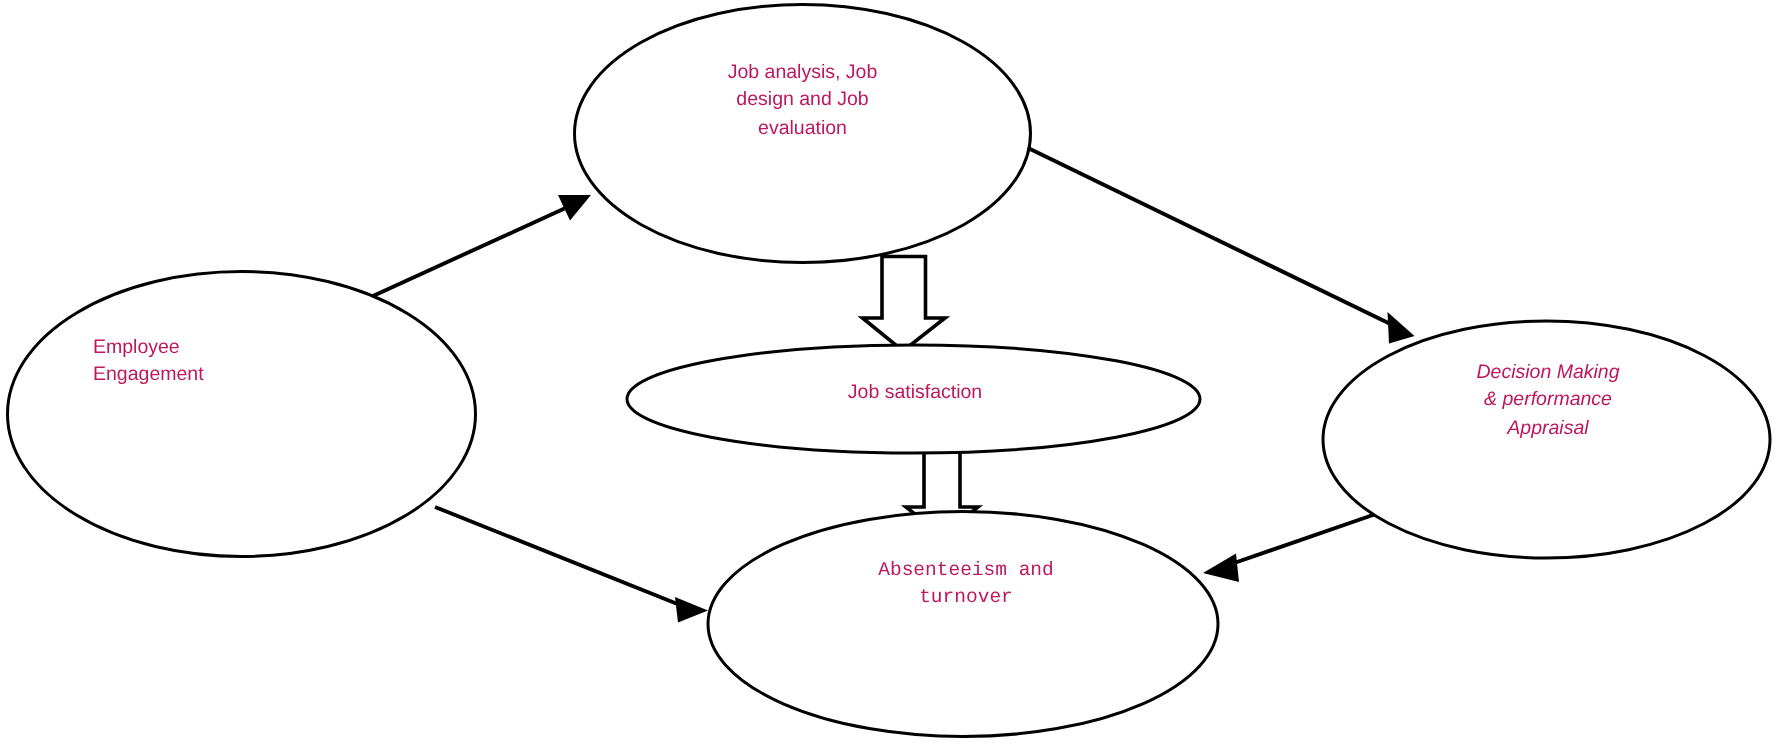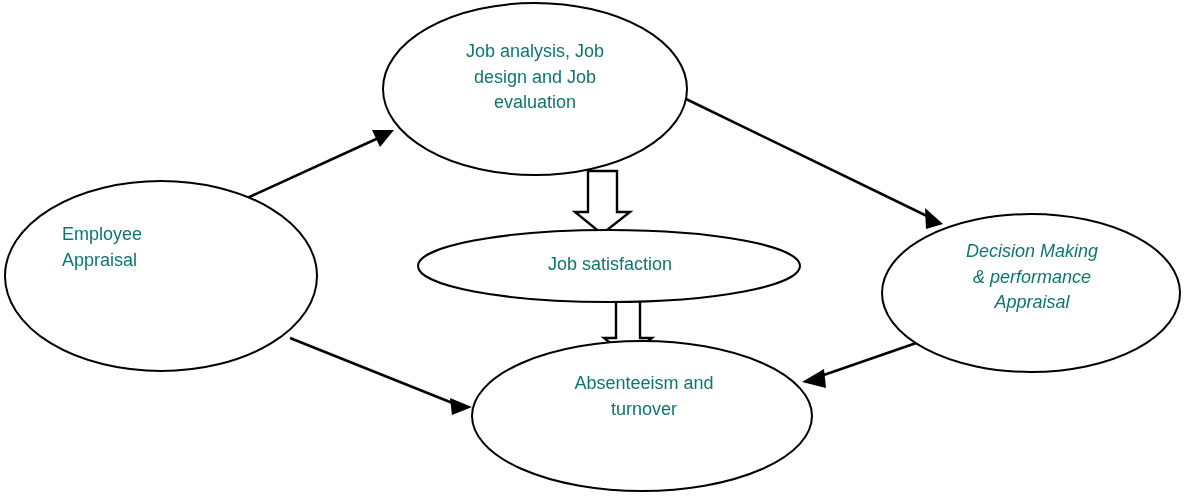--- a/index.html
+++ b/index.html
@@ -39,23 +39,23 @@
     stroke: none;
   }
   .block-arrow {
     fill: #ffffff;
     stroke: #000000;
     stroke-width: 2.4;
     stroke-linejoin: miter;
   }
   .node-label {
     position: absolute;
-    color: #0f766e;
+    color: #be185d;
     font-family: "Liberation Sans", sans-serif;
-    font-size: 18px;
+    font-size: 13px;
     line-height: 1.42;
     text-align: center;
     white-space: pre-line;
     pointer-events: none;
   }
   .label-employee-engagement {
     left: 40px;
     top: 222px;
     width: 240px;
     text-align: left;
@@ -75,20 +75,21 @@
   .label-decision-making {
     left: 912px;
     top: 239px;
     width: 240px;
     font-style: italic;
   }
   .label-absenteeism {
     left: 522px;
     top: 371px;
     width: 244px;
+    font-family: Liberation Mono, monospace;
   }
 </style>
 </head>
 <body>
 
 <div id="diagram-canvas">
 
   <svg id="diagram-svg" viewBox="0 0 1185 496">
 
     <g>
@@ -124,21 +125,21 @@
     <ellipse class="node-ellipse" cx="535" cy="89" rx="152" ry="86"></ellipse>
 
     <ellipse class="node-ellipse" cx="609" cy="266" rx="191" ry="36"></ellipse>
 
     <ellipse class="node-ellipse" cx="1031" cy="293" rx="149" ry="79"></ellipse>
 
     <ellipse class="node-ellipse" cx="642" cy="416" rx="170" ry="75"></ellipse>
   </svg>
 
   <div class="node-label label-employee-engagement">Employee
-Appraisal</div>
+Engagement</div>
 
   <div class="node-label label-job-analysis">Job analysis, Job
 design and Job
 evaluation</div>
 
   <div class="node-label label-job-satisfaction">Job satisfaction</div>
 
   <div class="node-label label-decision-making">Decision Making
 &amp; performance
 Appraisal</div>

